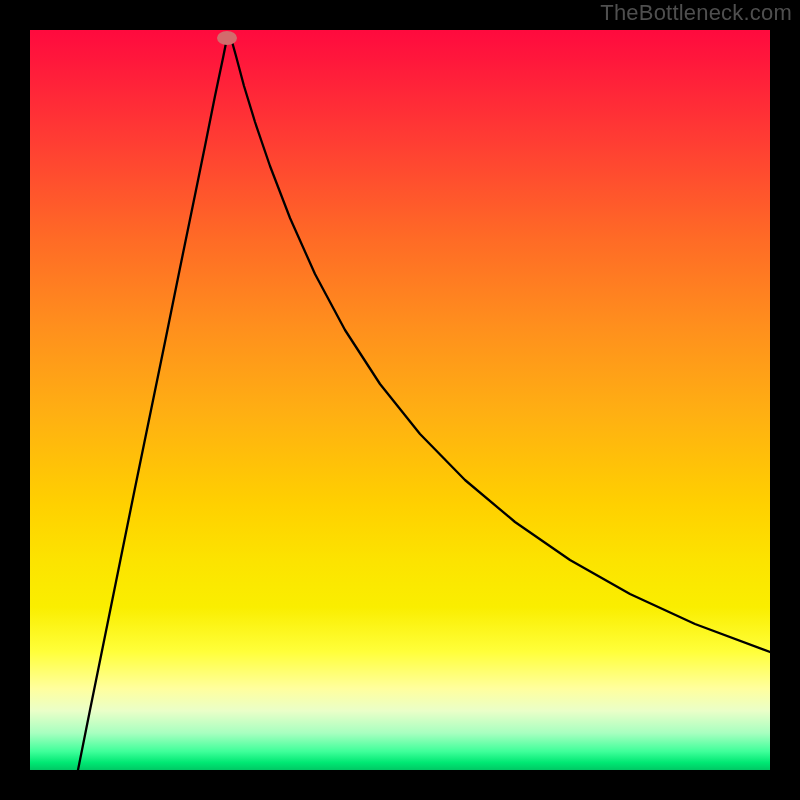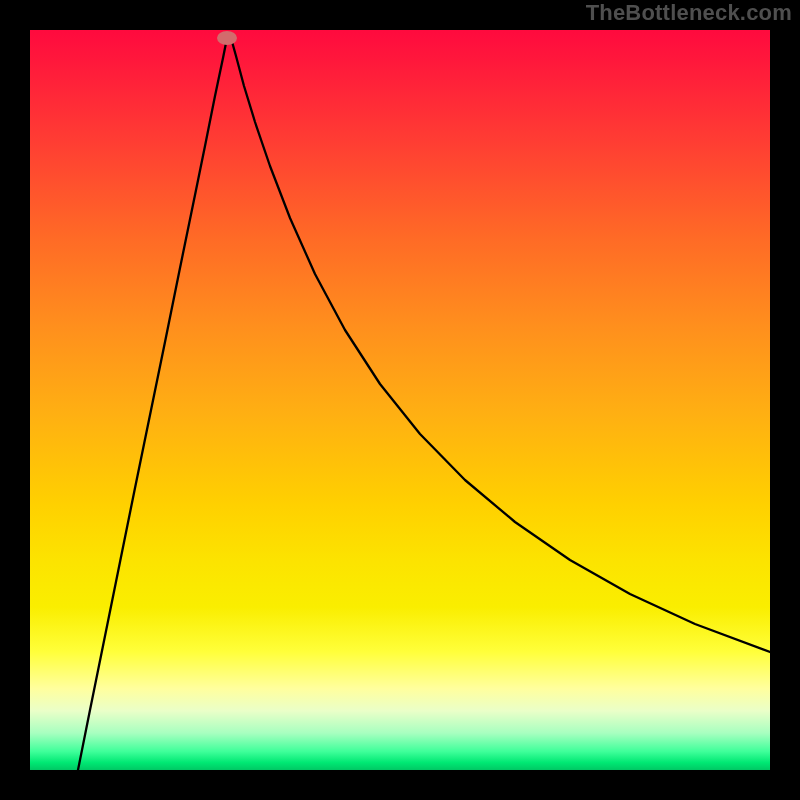--- a/index.html
+++ b/index.html
@@ -57,21 +57,21 @@
     transform: translate(-50%, -50%);
     pointer-events: none;
   }
   .watermark {
     position: absolute;
     top: 0;
     right: 8px;
     color: #4f4f4f;
     font-size: 22px;
     letter-spacing: 0.2px;
-    font-weight: 700;
+    font-weight: 400;
     user-select: none;
   }
 </style>
 </head>
 <body>
 
 <div class="frame">
   <div class="watermark">TheBottleneck.com</div>
 
   <div class="plot">

